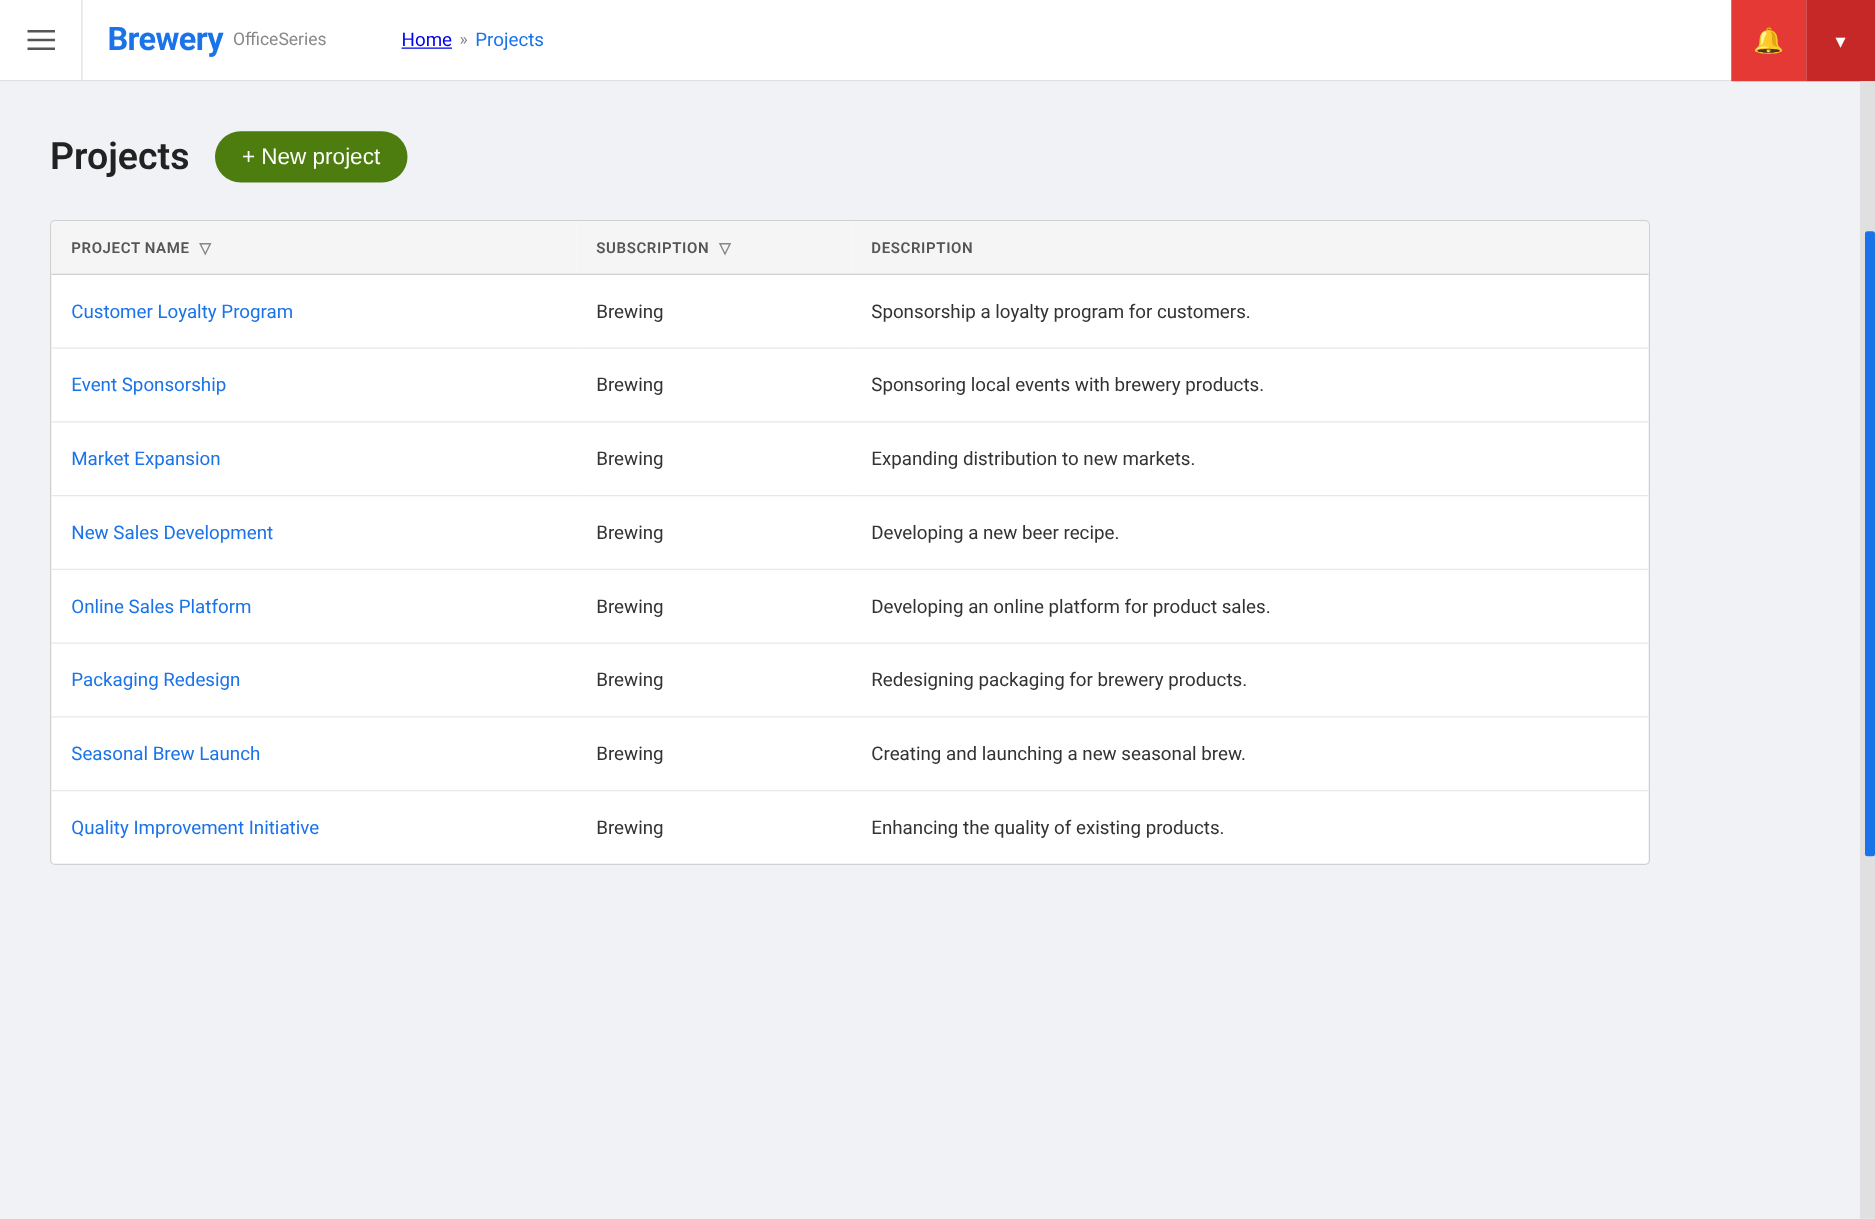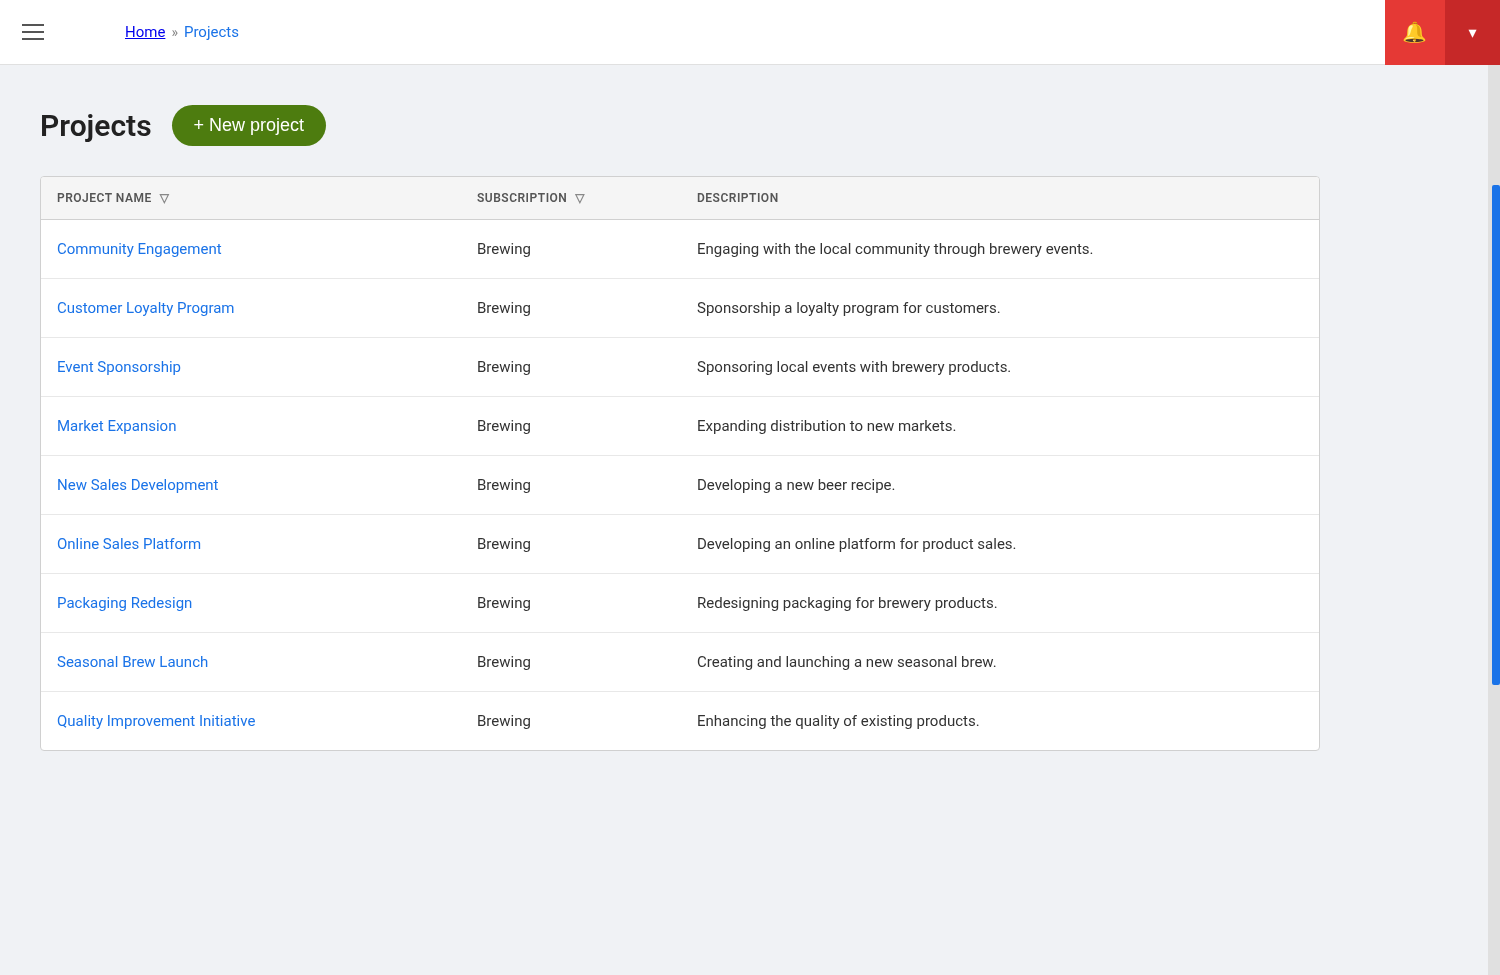--- a/index.html
+++ b/index.html
@@ -67,21 +67,21 @@
     .logo-officeseries {
       font-size: 14px;
       color: #888;
       margin-left: 8px;
     }
 
     .breadcrumb {
       display: flex;
       align-items: center;
       gap: 6px;
-      margin-left: 60px;
+      margin-left: 40px;
       font-size: 15px;
       color: #1a73e8;
     }
 
     .breadcrumb-separator {
       color: #888;
       font-size: 14px;
     }
 
     .header-actions {
@@ -250,20 +250,24 @@
 
 <div class="header">
   <div class="hamburger">
     <div class="hamburger-lines">
       <span></span>
       <span></span>
       <span></span>
     </div>
   </div>
 
+  <div class="logo-area">
+    <span class="logo-brewery">Brewery</span>
+    <span class="logo-officeseries">OfficeSeries</span>
+  </div>
 
   <nav class="breadcrumb">
     <a href="#">Home</a>
     <span class="breadcrumb-separator">»</span>
     <span>Projects</span>
   </nav>
 
   <div class="header-actions">
     <div class="notification-btn">
       <span class="bell-icon">🔔</span>
@@ -296,25 +300,20 @@
               <span>SUBSCRIPTION</span>
               <span class="filter-icon">▽</span>
             </div>
           </th>
           <th class="col-description">
             <span>DESCRIPTION</span>
           </th>
         </tr>
       </thead>
       <tbody id="table-body">
-      <tr>
-            <td><a href="#" class="project-link">Community Engagement</a></td>
-            <td>Brewing</td>
-            <td>Engaging with the local community through brewery events.</td>
-          </tr>
           <tr>
             <td><a href="#" class="project-link">Customer Loyalty Program</a></td>
             <td>Brewing</td>
             <td>Sponsorship a loyalty program for customers.</td>
           </tr>
           <tr>
             <td><a href="#" class="project-link">Event Sponsorship</a></td>
             <td>Brewing</td>
             <td>Sponsoring local events with brewery products.</td>
           </tr>

